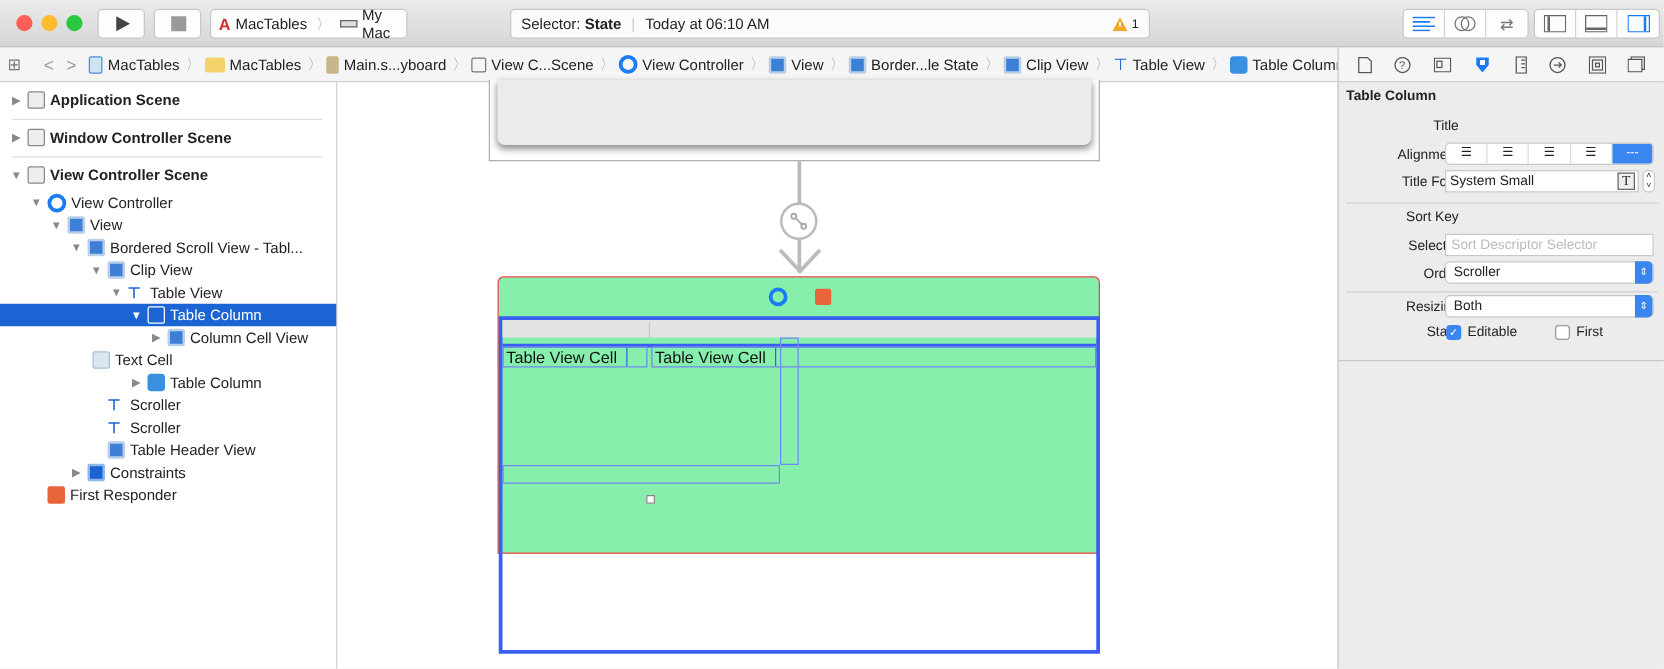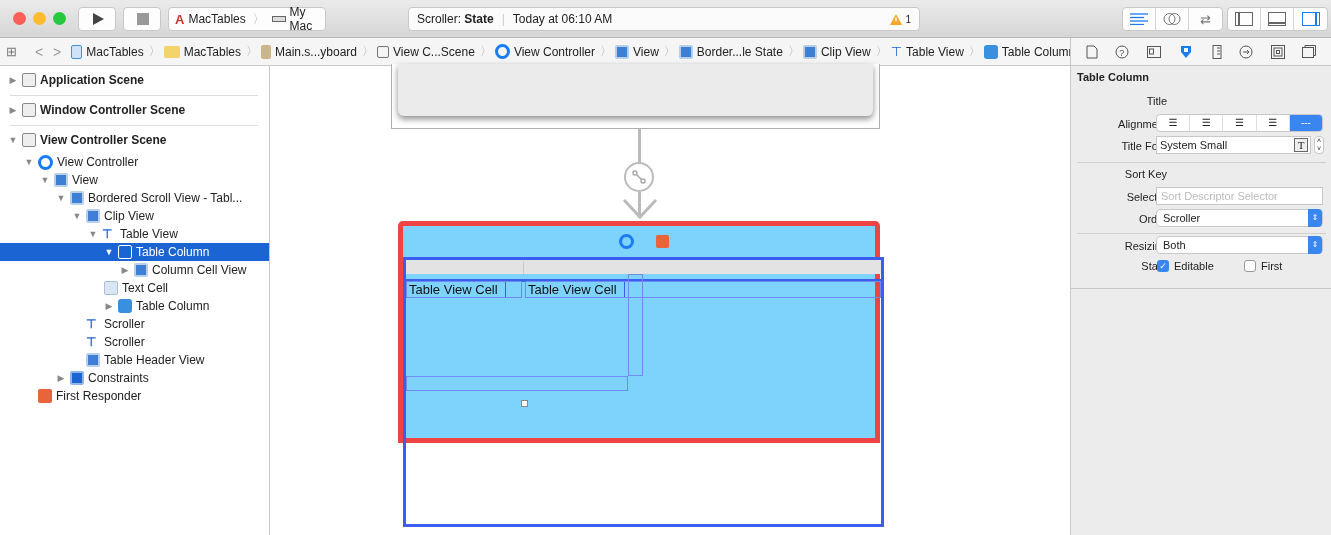--- a/index.html
+++ b/index.html
@@ -49,21 +49,21 @@
       </svg>
   </div>
   <div class="scheme">
     <span style="color:#c33;font-weight:bold;font-size:13px">A</span>
     <span>MacTables</span>
     <span class="sep">〉</span>
     <span style="display:inline-block;width:16px;height:6px;border:1px solid #666;background:#ddd"></span>
     <span>My Mac</span>
   </div>
   <div class="activity">
-    <span>Scroller:</span>&nbsp;<b>State</b>
+    <span>Selector:</span>&nbsp;<b>State</b>
     <span style="color:#ccc;margin:0 8px">|</span>
     <span>Today at 06:10 AM</span>
     <span style="position:absolute;right:8px;display:flex;align-items:center;gap:3px">
       <svg width="12" height="11">
           <polygon points="6,0 12,11 0,11" fill="#f5a623"></polygon>
           <rect x="5.3" y="3.5" width="1.4" height="4" fill="#fff"></rect>
         </svg>
       <span style="font-size:10px">1</span>
     </span>
   </div>
@@ -255,21 +255,21 @@
   <div class="row sel" style="top:177px;padding-left:104px">
       <span class="tri">▼</span>
       <span class="ico" style="border:1px solid #fff;margin-right:4px"></span>
       <span>Table Column</span>
     </div>
   <div class="row" style="top:195px;padding-left:120px">
       <span class="tri">▶</span>
       <span class="ico" style="background:#3d7fd4;border:2px solid #b9cfe8;margin-right:4px"></span>
       <span>Column Cell View</span>
     </div>
-  <div class="row" style="top:213px;padding-left:104px">
+  <div class="row" style="top:213px;padding-left:74px">
       <span class="ico" style="background:#dbe6f2;border:1px solid #a9bfd8;margin-right:4px"></span>
       <span>Text Cell</span>
     </div>
   <div class="row" style="top:231px;padding-left:104px">
       <span class="tri">▶</span>
       <span class="ico" style="background:#3a90e0;border-radius:3px;margin-right:4px"></span>
       <span>Table Column</span>
     </div>
   <div class="row" style="top:249px;padding-left:86px">
       <span style="color:#1a64d3;font-weight:bold;margin-right:4px;width:14px">⊤</span>
@@ -303,21 +303,21 @@
     <svg width="26" height="26">
         <circle cx="9" cy="9" r="2" fill="none" stroke="#aaa" stroke-width="1.5"></circle>
         <circle cx="17" cy="17" r="2" fill="none" stroke="#aaa" stroke-width="1.5"></circle>
         <line x1="10.5" y1="10.5" x2="15.5" y2="15.5" stroke="#aaa" stroke-width="1.5"></line>
       </svg>
   </div>
   <div style="position:absolute;left:368px;top:126px;width:3px;height:26px;background:#bbb"></div>
   <svg style="position:absolute;left:352px;top:132px" width="36" height="22">
       <polyline points="2,2 18,19 34,2" fill="none" stroke="#bbb" stroke-width="3"></polyline>
     </svg>
-  <div style="position:absolute;left:128px;top:155px;width:482px;height:222px;border:5px solid #ef4444;border-radius:5px 5px 0 0;background:#7dd3fc">
+  <div style="position:absolute;left:128px;top:155px;width:482px;height:222px;border:1px solid #ef4444;border-radius:5px 5px 0 0;background:#86efac">
     <div style="position:absolute;left:0;top:0;width:480px;height:30px">
       <span style="position:absolute;left:216px;top:8px;width:15px;height:15px;border:3px solid #1a7cf5;border-radius:50%"></span>
       <span style="position:absolute;left:253px;top:9px;width:13px;height:13px;background:#e8643a;border-radius:2px"></span>
     </div>
     <div style="position:absolute;left:0;top:31px;width:481px;height:270px;border:3px solid #3a5ff0">
       <div style="position:absolute;left:0;top:0;width:475px;height:14px;background:#e3e3e3">
           <div style="position:absolute;left:117px;top:2px;width:1px;height:12px;background:#c8c8c8"></div>
         </div>
       <div style="position:absolute;left:0;top:19px;width:475px;height:3px;background:#3a5ff0"></div>
       <div style="position:absolute;left:0;top:21px;width:116px;height:17px;border:1px solid #6f8af0">

